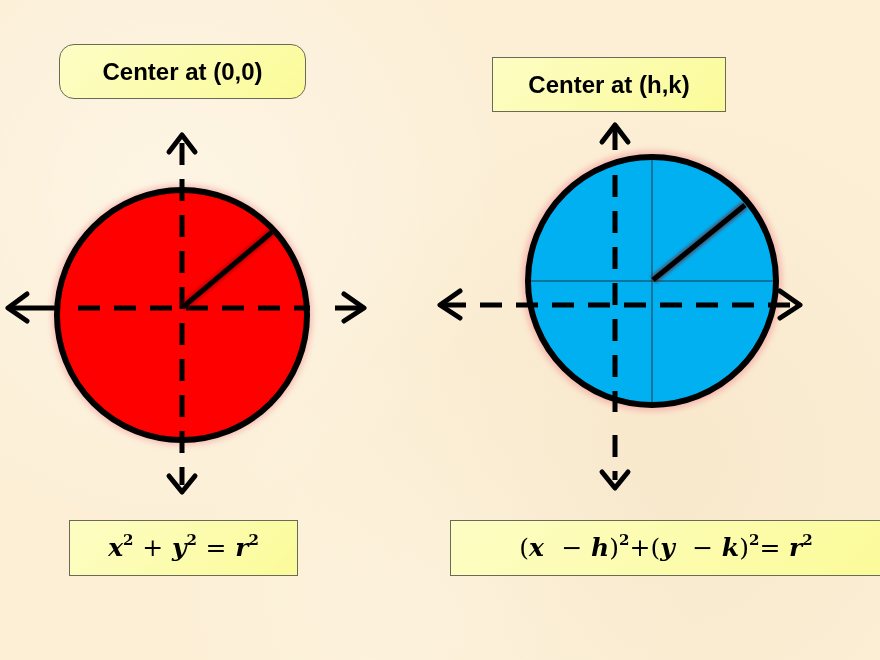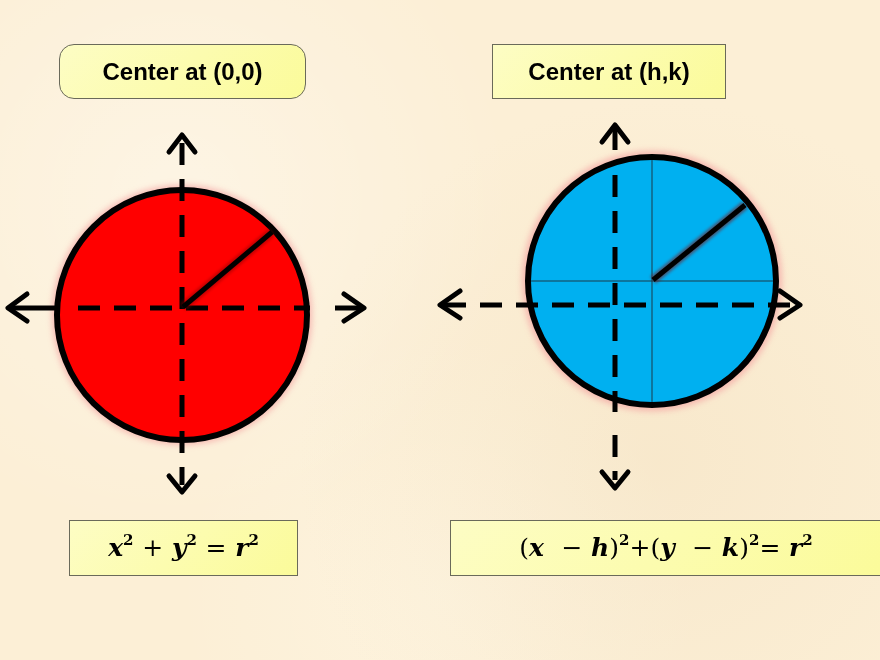--- a/index.html
+++ b/index.html
@@ -26,21 +26,21 @@
   .eq-box sup { font-size:15px; font-weight:bold; position:relative; top:-2px; }
   .eq-box .op { font-style:normal; font-weight:normal; }
   svg.diagram { position:absolute; left:0; top:0; }
 </style>
 </head>
 <body>
 
 <div class="label-box title-box" style="left:59px; width:247px;border-radius:15px;">
   <span>Center at (0,0)</span>
 </div>
-<div class="label-box title-box" style="left:492px; width:234px;">
+<div class="label-box title-box" style="left:492px; width:234px;margin-top:13px;">
   <span>Center at (h,k)</span>
 </div>
 
 <svg class="diagram" width="880" height="660" viewBox="0 0 880 660">
   <defs>
     <filter id="glow" x="-20%" y="-20%" width="140%" height="140%">
       <feGaussianBlur stdDeviation="3"></feGaussianBlur>
     </filter>
     <filter id="soft" x="-20%" y="-20%" width="140%" height="140%">
       <feGaussianBlur stdDeviation="1.5"></feGaussianBlur>

